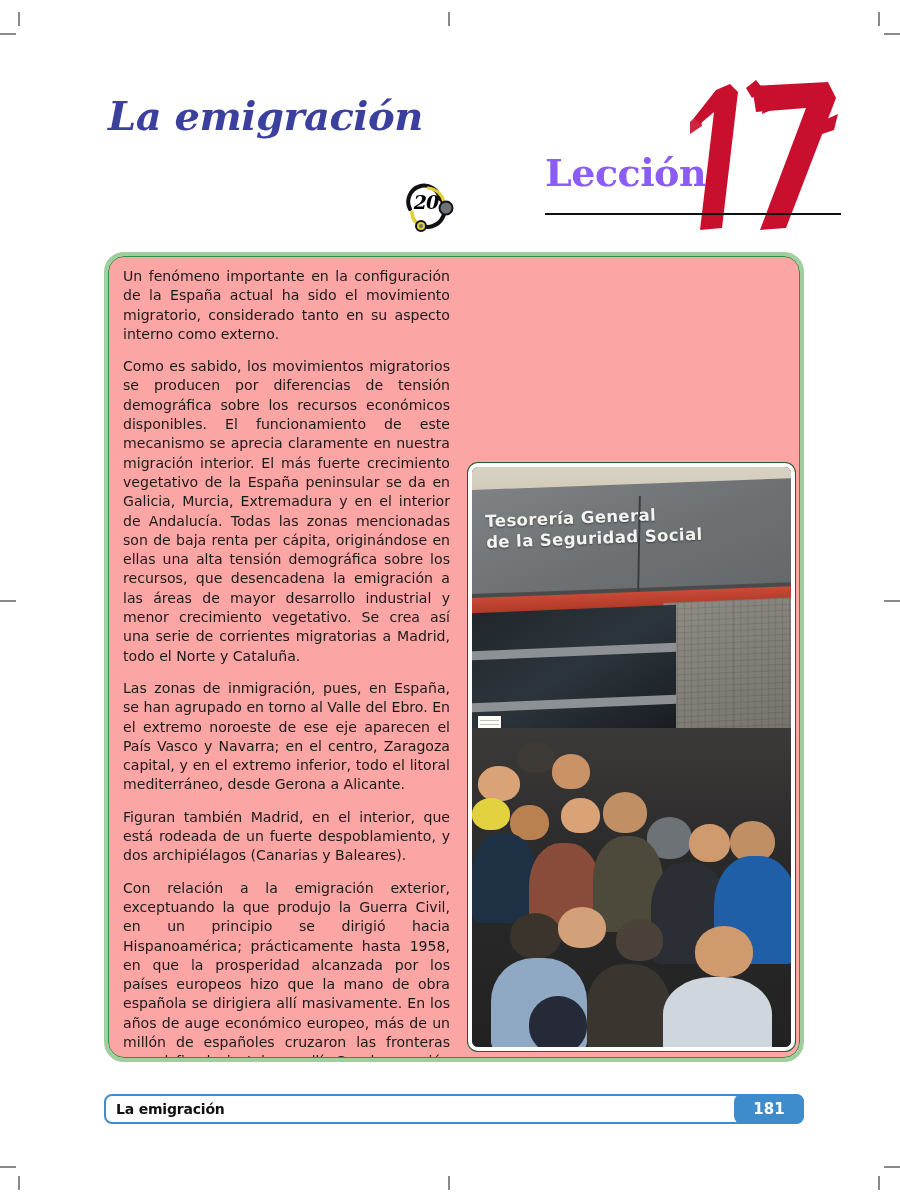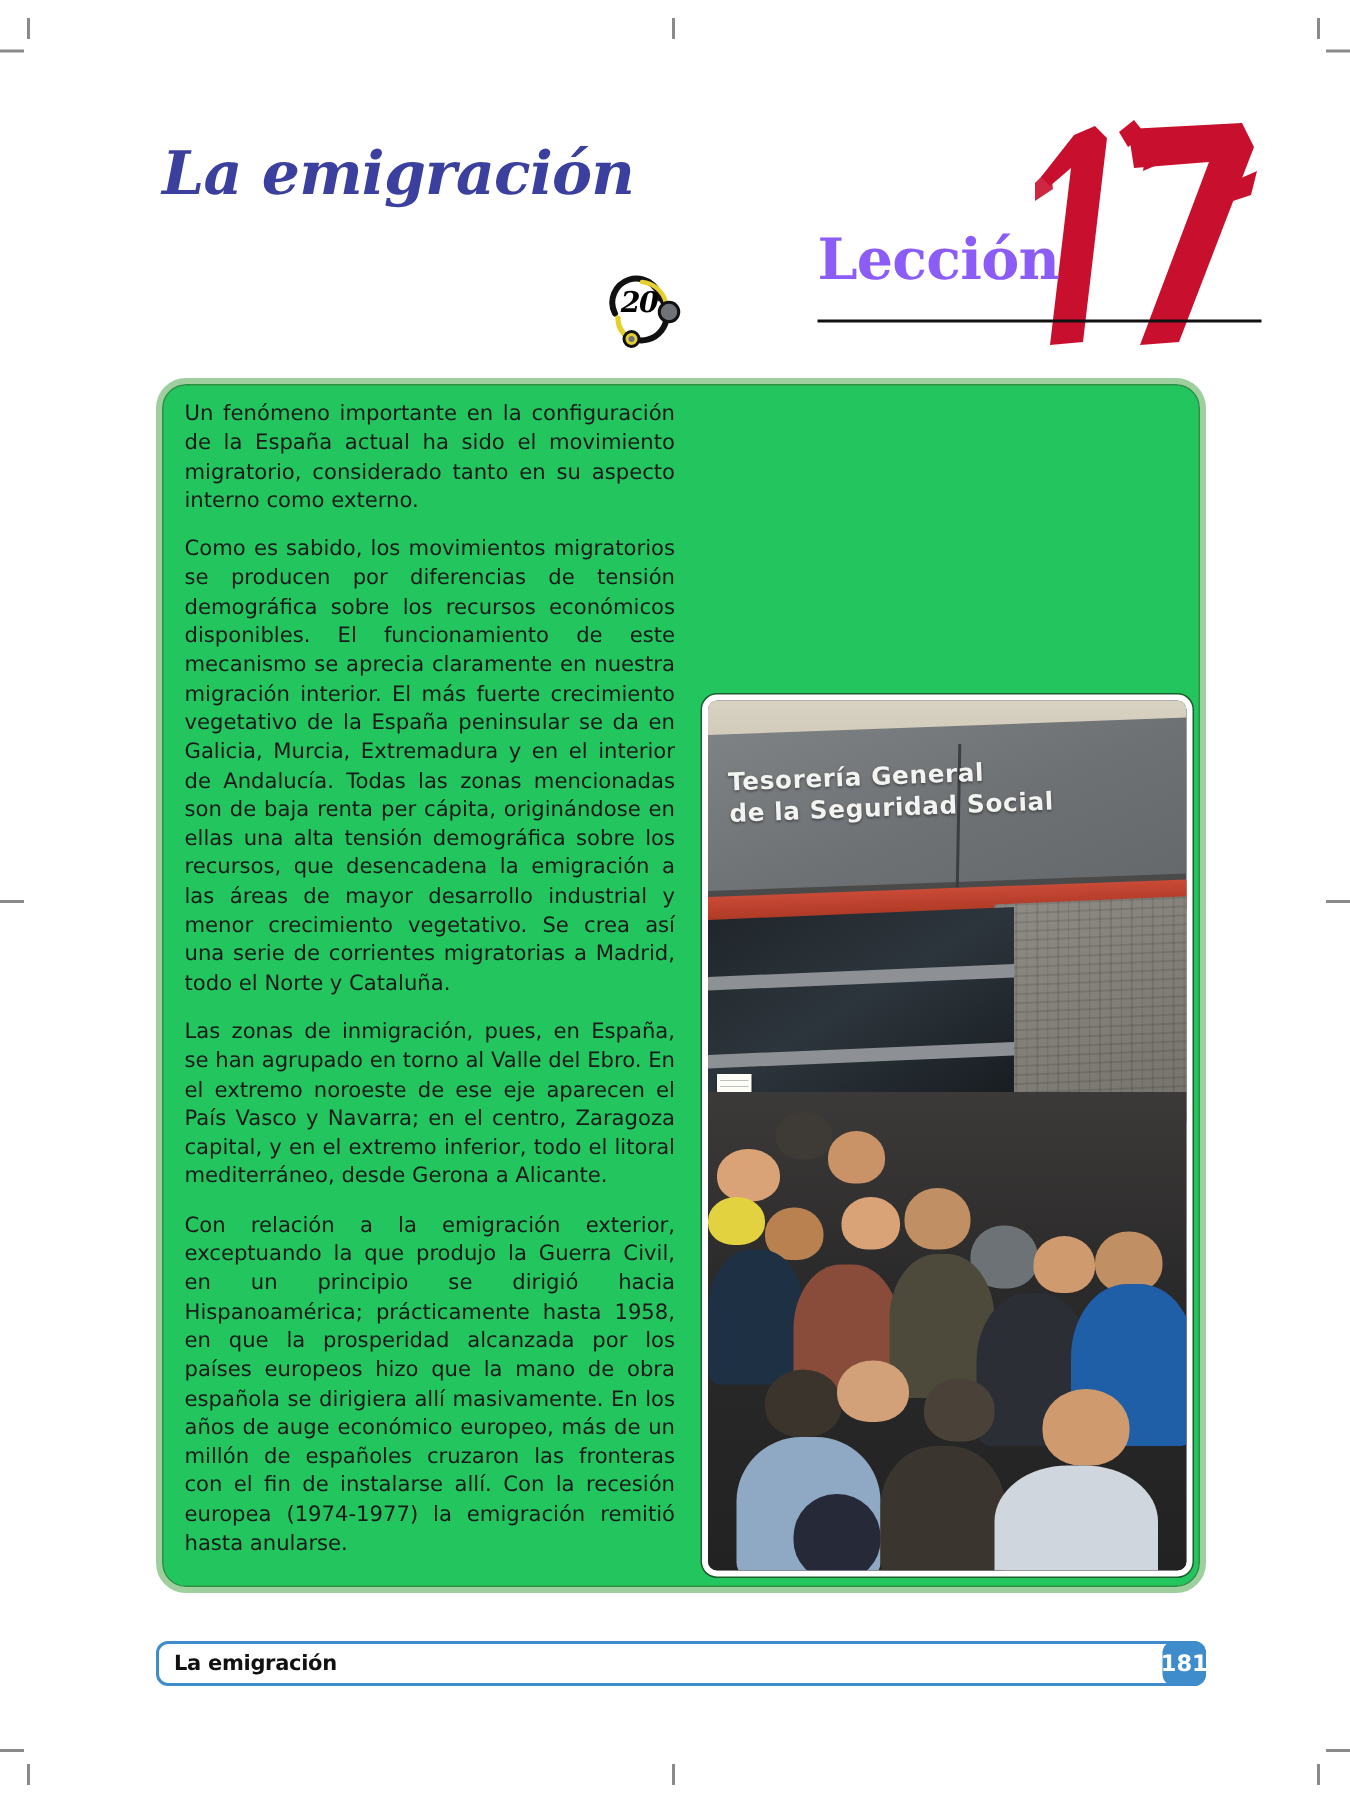--- a/index.html
+++ b/index.html
@@ -114,21 +114,21 @@
     border-radius: 20px;
     box-sizing: border-box;
     background: #ffffff;
     padding: 0;
   }
   .content-panel-inner {
     position: absolute;
     left: 0; top: 0; right: 0; bottom: 0;
     border: 1px solid #2f8f43;
     border-radius: 16px;
-    background: #22c55e;
+    background: #fca5a5;
     overflow: hidden;
   }
 
   .columns {
     position: absolute;
     left: 14px;
     top: 10px;
     width: 672px;
     height: 790px;
   }
@@ -277,21 +277,21 @@
     font-family: "DejaVu Sans", sans-serif;
     font-weight: bold;
     font-size: 14px;
     color: #111111;
     letter-spacing: -0.2px;
   }
   .footer-page {
     position: absolute;
     right: -2px;
     top: -2px;
-    width: 29px;
+    width: 70px;
     height: 30px;
     border-radius: 8px;
     background: #3f8ccd;
     color: #ffffff;
     font-family: "DejaVu Sans", sans-serif;
     font-weight: bold;
     font-size: 15px;
     display: flex;
     align-items: center;
     justify-content: center;
@@ -350,20 +350,21 @@
 </div>
 
 <div class="content-panel">
   <div class="content-panel-inner">
     <div class="columns">
 
       <div class="col col-left body-text">
         <p>Un fenómeno importante en la configuración de la España actual ha sido el movimiento migratorio, considerado tanto en su aspecto interno como externo.</p>
         <p>Como es sabido, los movimientos migratorios se producen por diferencias de tensión demográfica sobre los recursos económicos disponibles. El funcionamiento de este mecanismo se aprecia claramente en nuestra migración interior. El más fuerte crecimiento vegetativo de la España peninsular se da en Galicia, Murcia, Extremadura y en el interior de Andalucía. Todas las zonas mencionadas son de baja renta per cápita, originándose en ellas una alta tensión demográfica sobre los recursos, que desencadena la emigración a las áreas de mayor desarrollo industrial y menor crecimiento vegetativo. Se crea así una serie de corrientes migratorias a Madrid, todo el Norte y Cataluña.</p>
         <p>Las zonas de inmigración, pues, en España, se han agrupado en torno al Valle del Ebro. En el extremo noroeste de ese eje aparecen el País Vasco y Navarra; en el centro, Zaragoza capital, y en el extremo inferior, todo el litoral mediterráneo, desde Gerona a Alicante.</p>
+        <p>Figuran también Madrid, en el interior, que está rodeada de un fuerte despoblamiento, y dos archipiélagos (Canarias y Baleares).</p>
         <p>Con relación a la emigración exterior, exceptuando la que produjo la Guerra Civil, en un principio se dirigió hacia Hispanoamérica; prácticamente hasta 1958, en que la prosperidad alcanzada por los países europeos hizo que la mano de obra española se dirigiera allí masivamente. En los años de auge económico europeo, más de un millón de españoles cruzaron las fronteras con el fin de instalarse allí. Con la recesión europea (1974-1977) la emigración remitió hasta anularse.</p>
 
       </div>
 
       <div class="col col-right body-text">
       </div>
 
       <div class="photo-frame">
         <div class="photo-canvas">
           <div class="ph-sky"></div>

